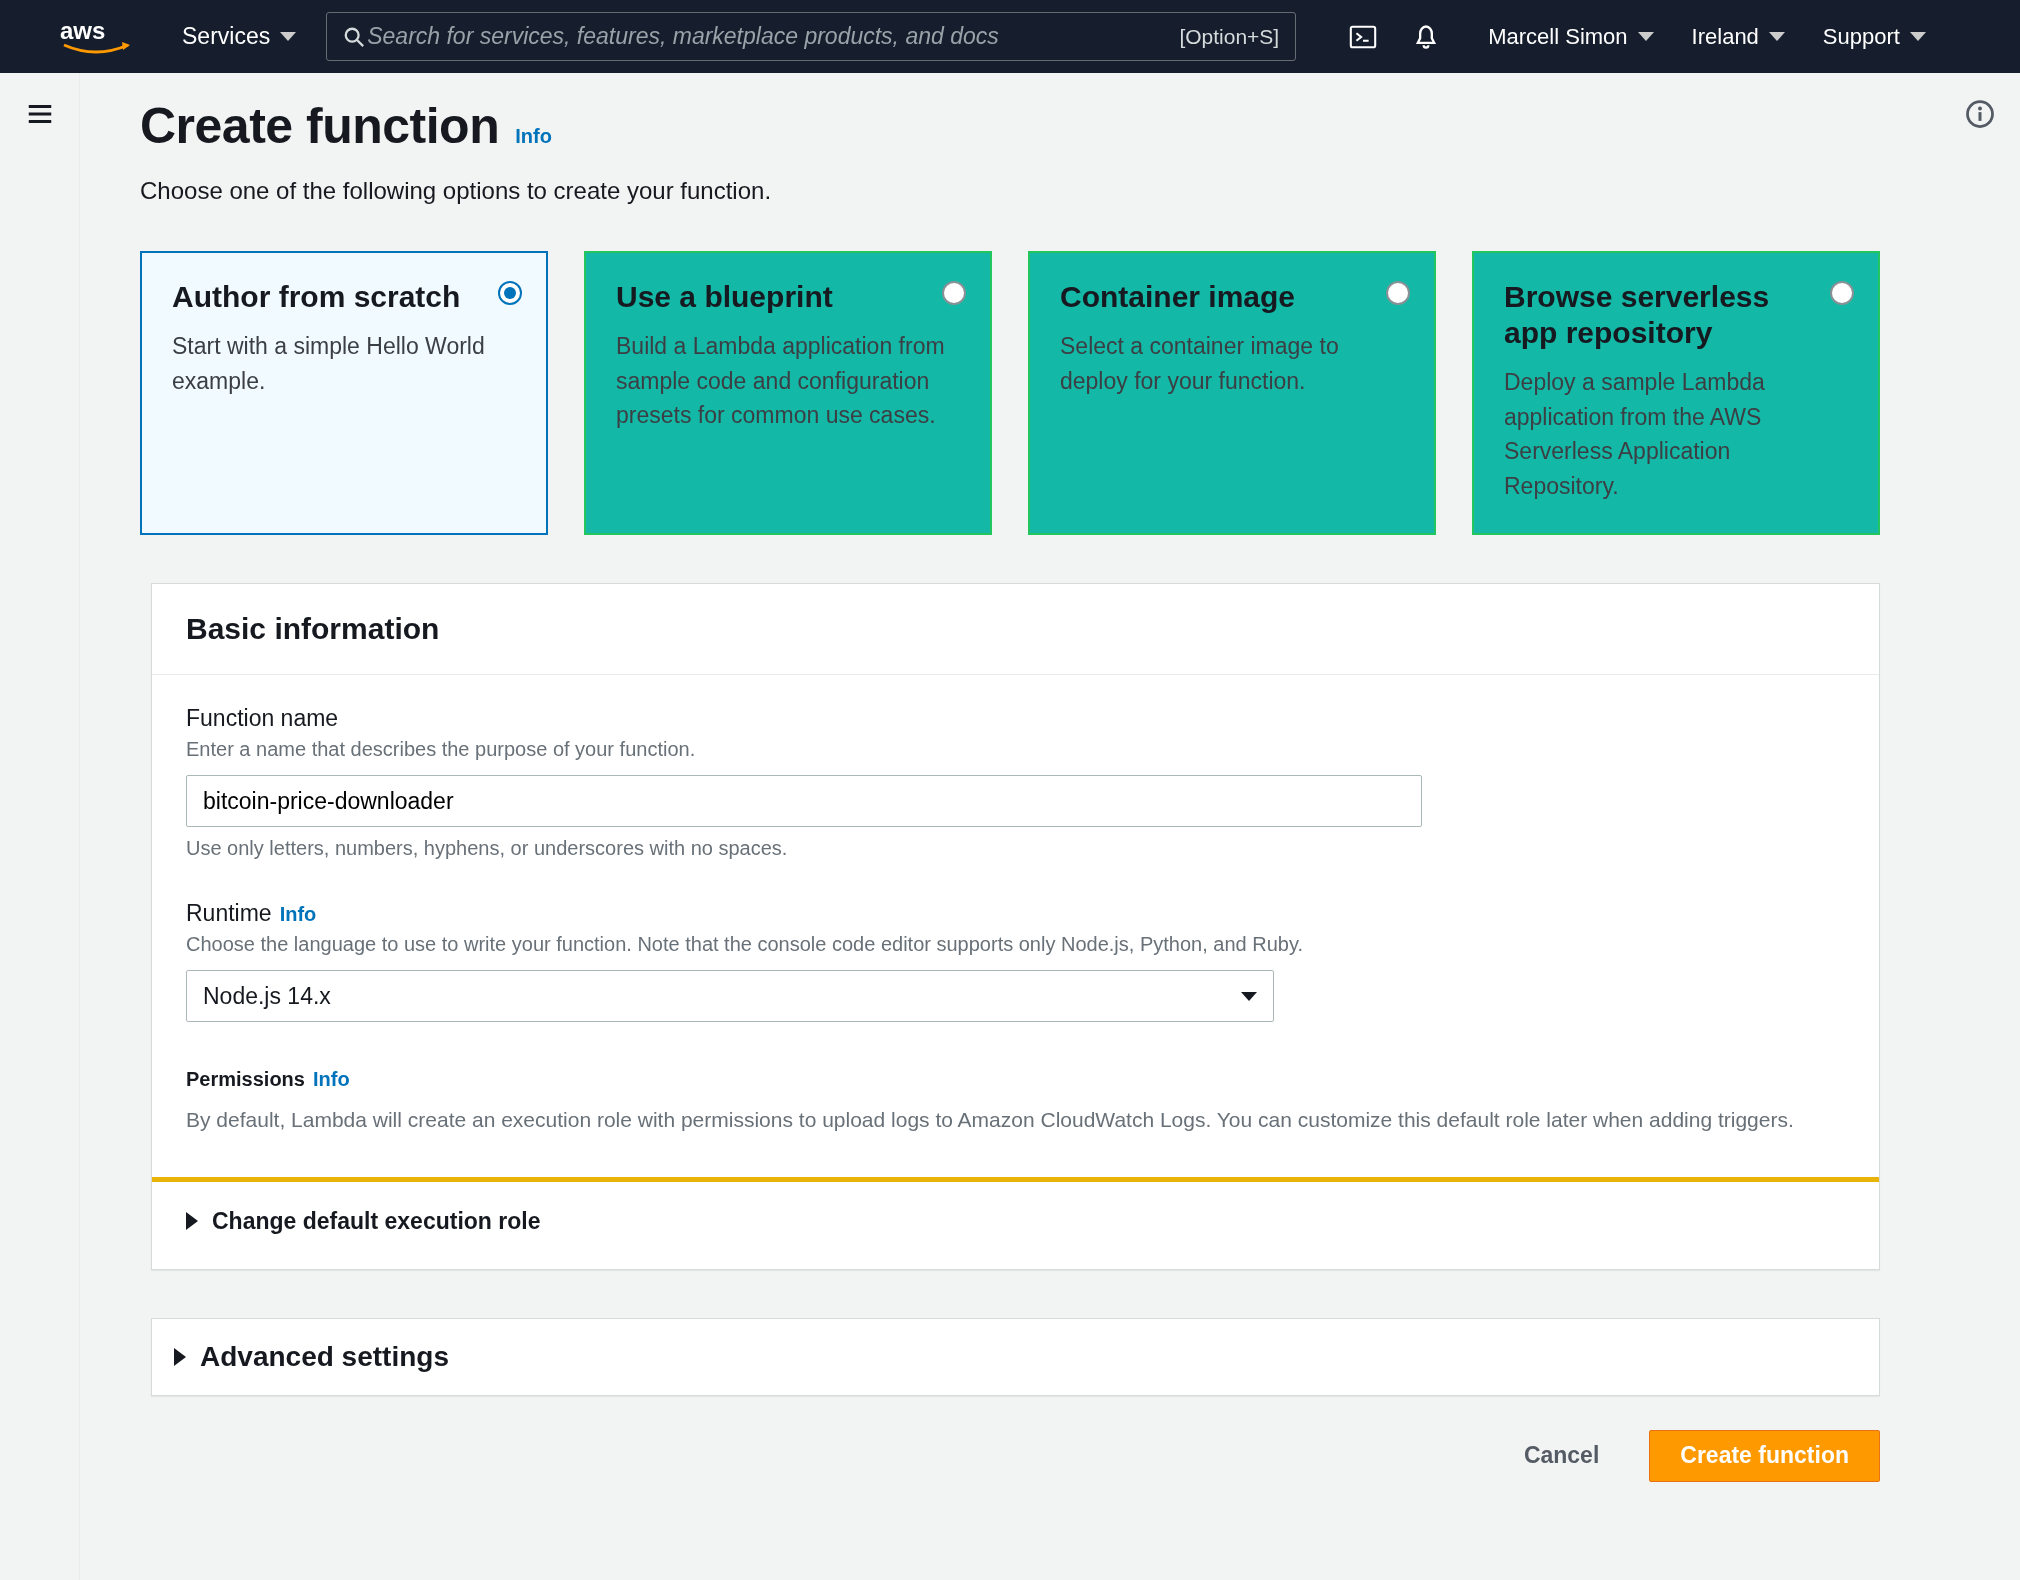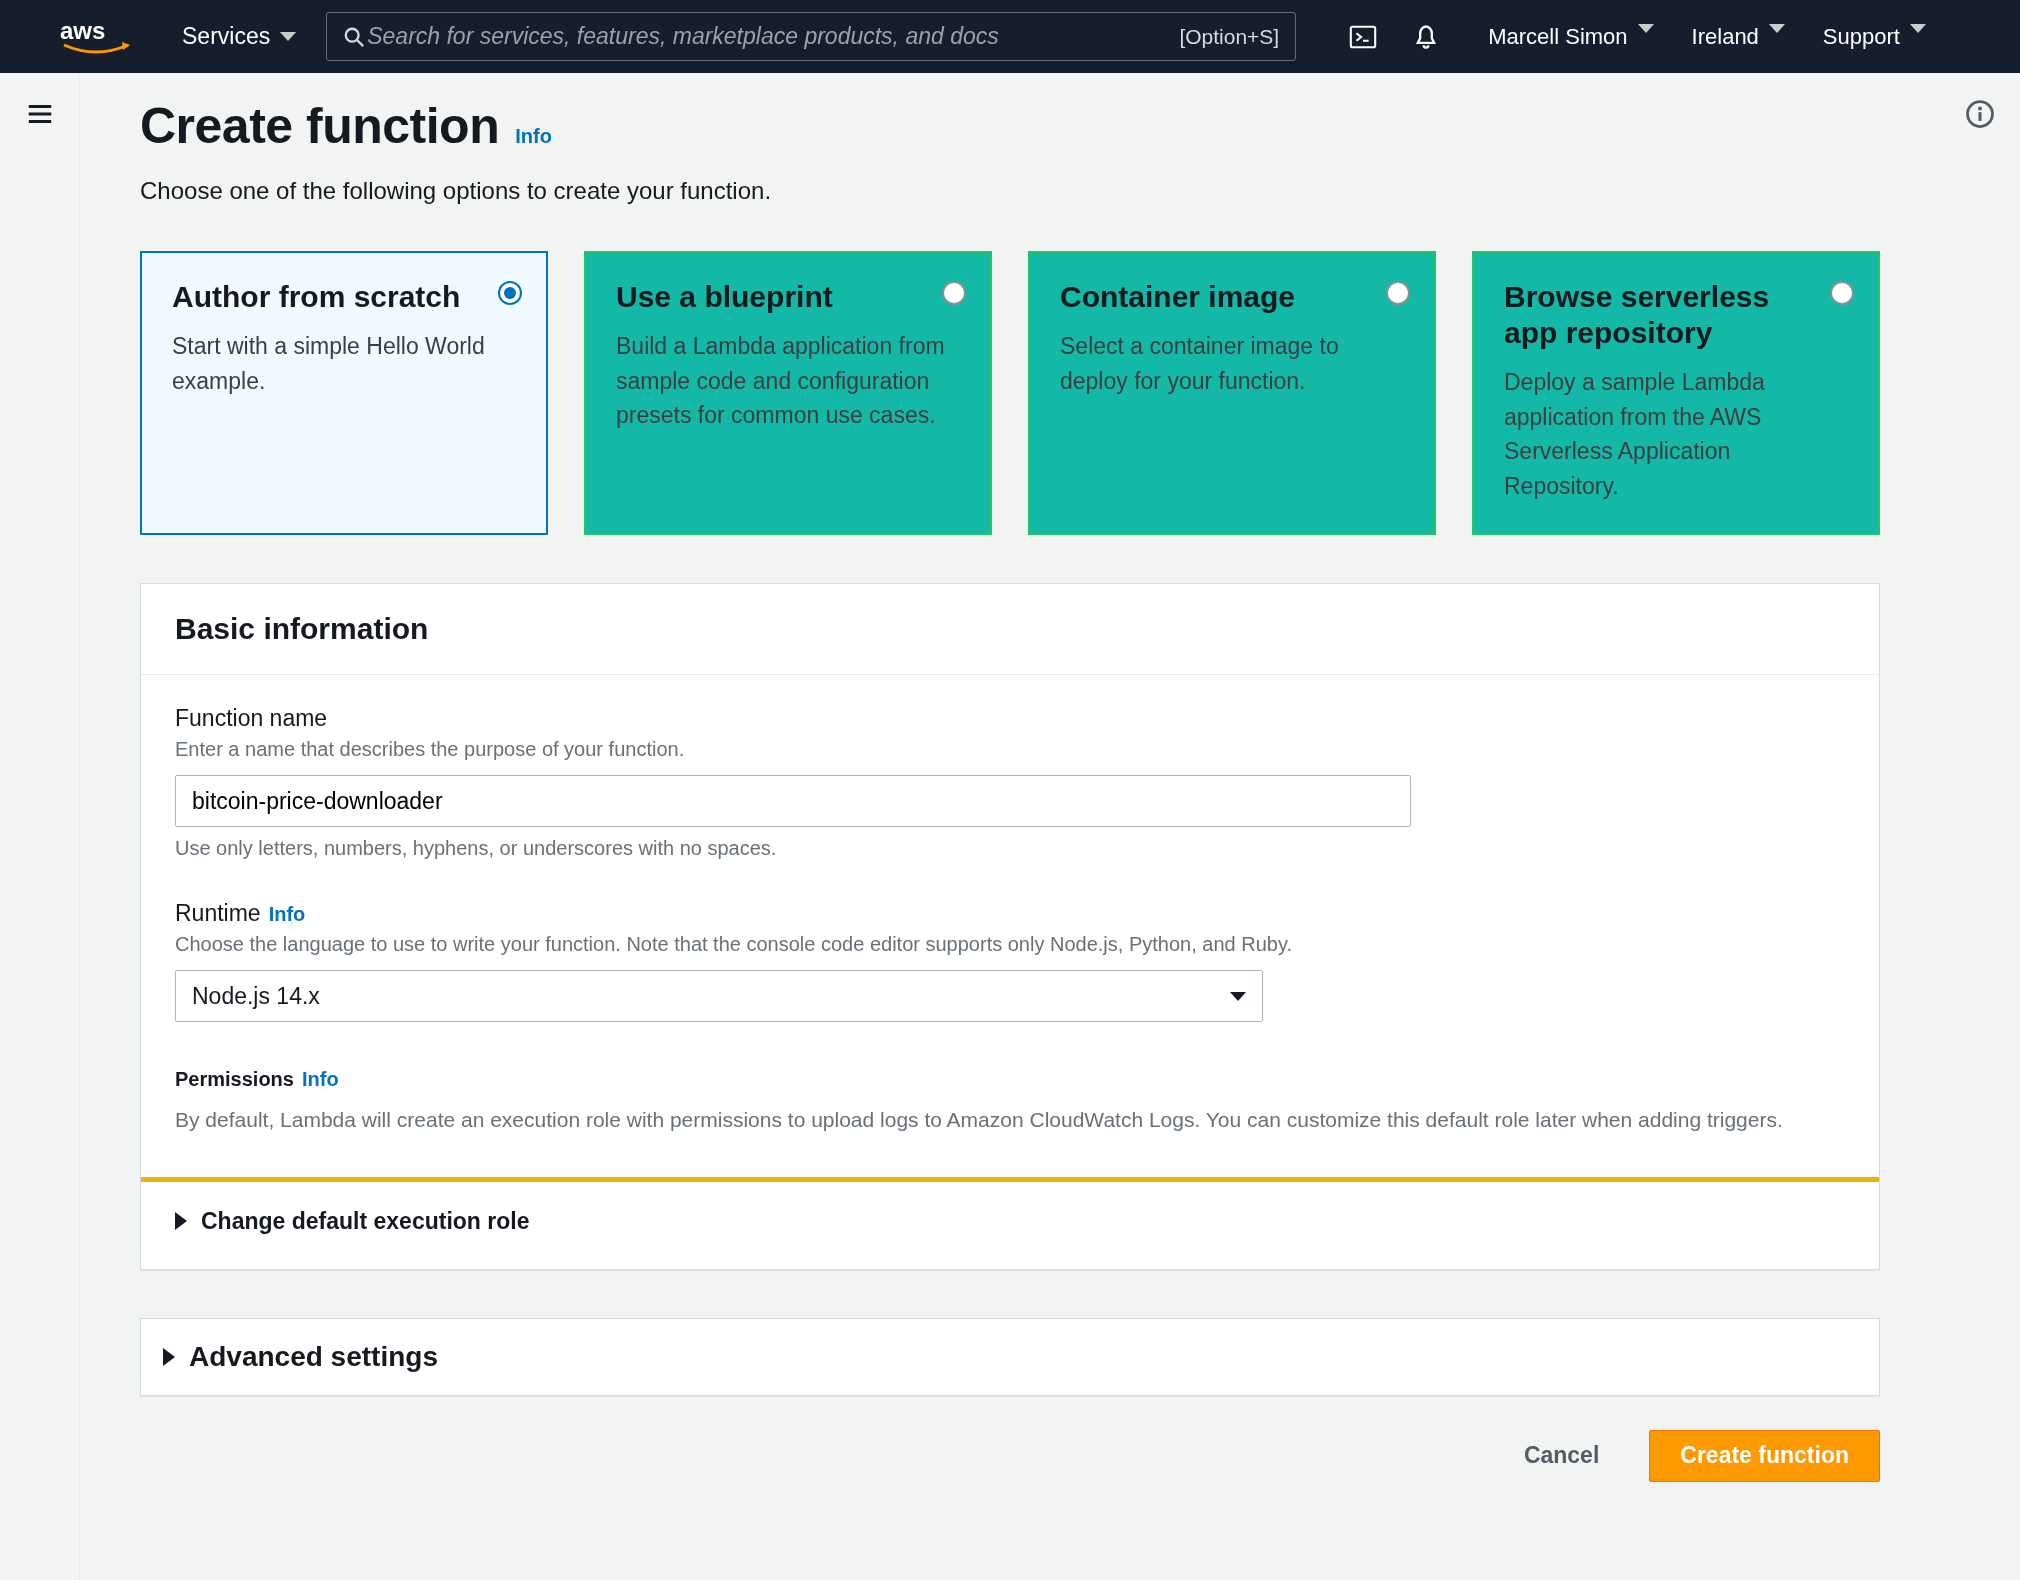--- a/index.html
+++ b/index.html
@@ -41,21 +41,21 @@
     gap:0;
     margin-left:6px;
   }
   .search-box input {
     background:transparent; border:none; outline:none; color:#d5dbdb;
     font-style:italic; font-size:23px; flex:1;
   }
   .search-box input::placeholder { color:#9aa2a9; }
   .search-hint { color:#d5dbdb; font-size:21px; }
   .nav-ic { cursor:pointer; color:#fff; }
-  .nav-item { display:flex; align-items:flex-start; gap:10px; cursor:pointer; font-size:22px; padding:0 12px;}
+  .nav-item { display:flex; align-items:center; gap:10px; cursor:pointer; font-size:22px; padding:0 12px;}
 
   
   .page-wrap { display:flex; height:calc(1580px - 73px); }
   .left-rail {
     width:80px; min-width:80px;
     border-right:1px solid #e9ebed;
     background:#fff0; 
     display:flex; justify-content:center; padding-top:26px;
   }
   .hamburger { cursor:pointer; }
@@ -95,20 +95,21 @@
   .card.selected .radio-outer { border-color:#0073bb; }
   .radio-inner { width:12px; height:12px; border-radius:50%; background:#0073bb; display:none;}
   .card.selected .radio-inner { display:block; }
 
   
   .panel {
     background:#ffffff;
     border:1px solid #d5dbdb;
     margin-top:48px;
     box-shadow: 0 1px 1px rgba(0,0,0,0.05);
+    margin-left: 11px;
   }
   .panel-header {
     padding:28px 34px;
     border-bottom:1px solid #e9ebed;
   }
   .panel-header h2 { margin:0; font-size:30px; font-weight:700; }
   .panel-body { padding:30px 34px 34px 34px; }
   .panel-section-divider { border-top:5px solid #eab308; margin:40px -34px 0 -34px; padding:26px 34px 0 34px;}
 
   .field-label { font-size:23px; font-weight:400; color:#16191f; }

